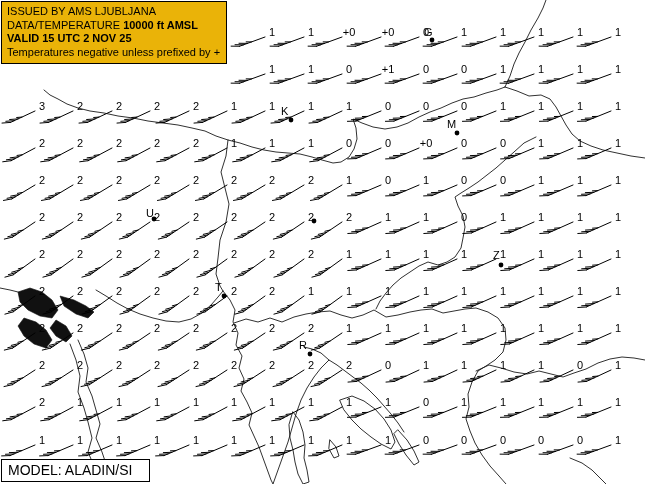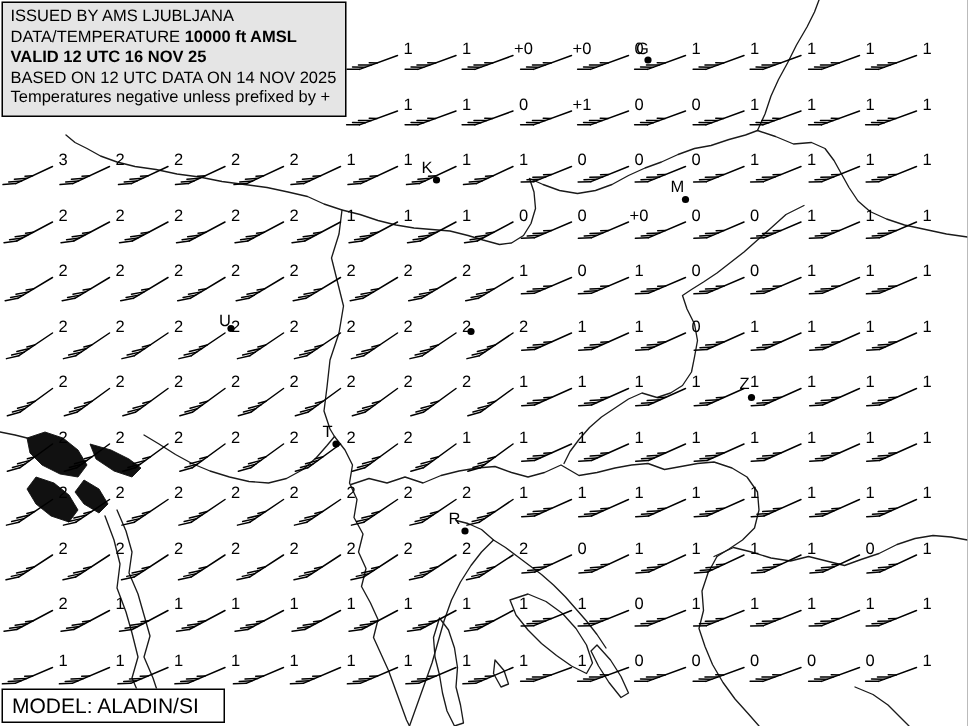--- a/index.html
+++ b/index.html
@@ -1,21 +1,21 @@
 <!DOCTYPE html>
 <html><head>
 <meta charset="utf-8">
 <style>
   html,body{margin:0;padding:0;background:#888;}
   #stage{position:relative;width:645px;height:484px;background:#ffffff;overflow:hidden;
          font-family:"Liberation Sans",sans-serif;color:#000;}
   #map-svg{position:absolute;left:0;top:0;width:645px;height:484px;}
   .mapline{fill:none;stroke:#1a1a1a;stroke-width:0.9;stroke-linejoin:round;stroke-linecap:round;}
   .mapfill{fill:#111;stroke:#111;stroke-width:0.6;}
-  #header-box{position:absolute;left:1px;top:1px;background:#e5e5e5;border:1px solid #000;
+  #header-box{position:absolute;left:1px;top:1px;background:#eab308;border:1px solid #000;
               padding:3px 6px 4px 5px;font-size:11px;line-height:13.5px;white-space:nowrap;z-index:5;}
   #header-box .b{font-weight:bold;}
   #model-box{position:absolute;left:1px;bottom:2px;background:#fff;border:1px solid #000;
              padding:2px 17px 3px 6px;font-size:14px;z-index:5;}
   svg text{font-family:"Liberation Sans",sans-serif;}
   .tempnum{font-size:11px;fill:#000;}
   .stletter{font-size:11px;fill:#000;}
   .barb{stroke:#000;stroke-width:1;stroke-linecap:round;fill:none;}
 </style>
 </head>
@@ -1512,21 +1512,20 @@
         <text x="215" y="291" class="stletter">T</text>
         <circle cx="224" cy="296" r="2.4" fill="#000"></circle>
         <text x="299" y="349" class="stletter">R</text>
         <circle cx="310" cy="354" r="2.4" fill="#000"></circle>
       </g>
   </svg>
 
   <div id="header-box">
       <div><span>ISSUED BY AMS LJUBLJANA</span></div>
       <div><span>DATA/TEMPERATURE </span><span class="b">10000 ft AMSL</span></div>
-      <div><span class="b">VALID 12 UTC 16 NOV 25</span></div>
-      <div><span>BASED ON 12 UTC DATA ON 14 NOV 2025</span></div>
+      <div><span class="b">VALID 15 UTC 2 NOV 25</span></div>
       <div><span>Temperatures negative unless prefixed by +</span></div>
     </div>
 
   <div id="model-box">
     <span>MODEL: ALADIN/SI</span>
   </div>
 </div>
 
 </body></html>

